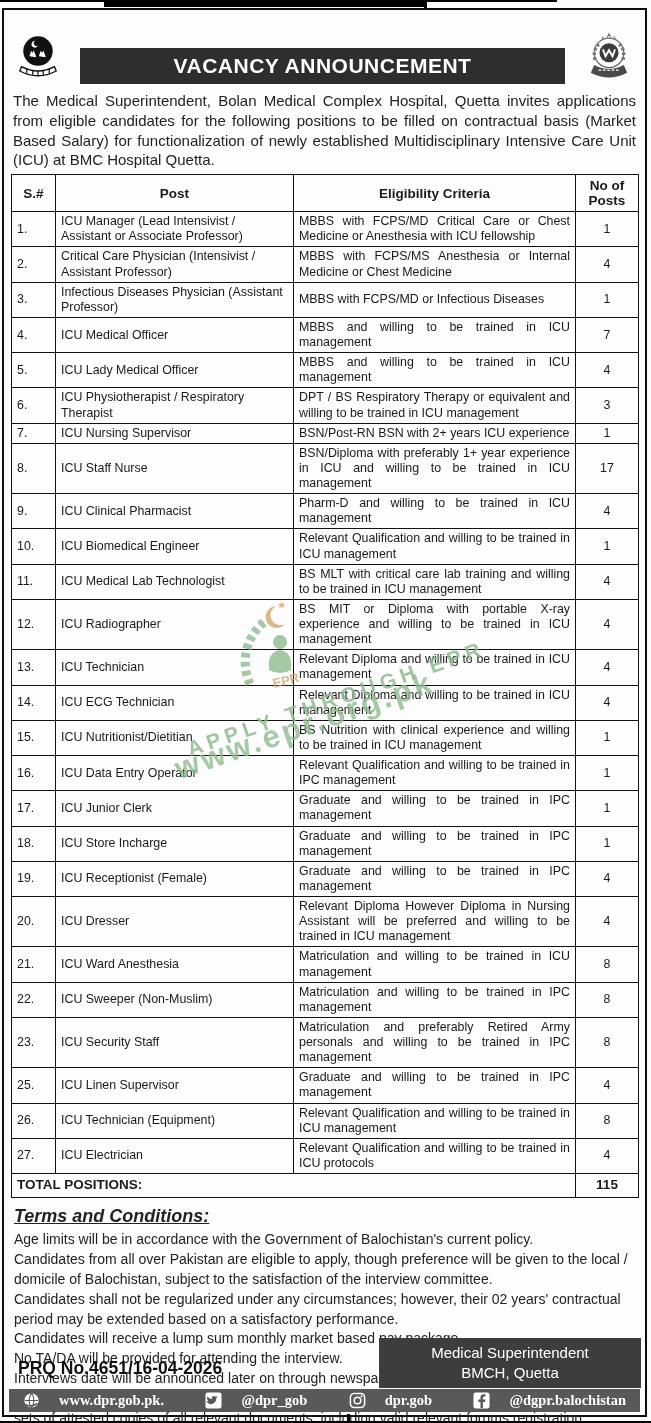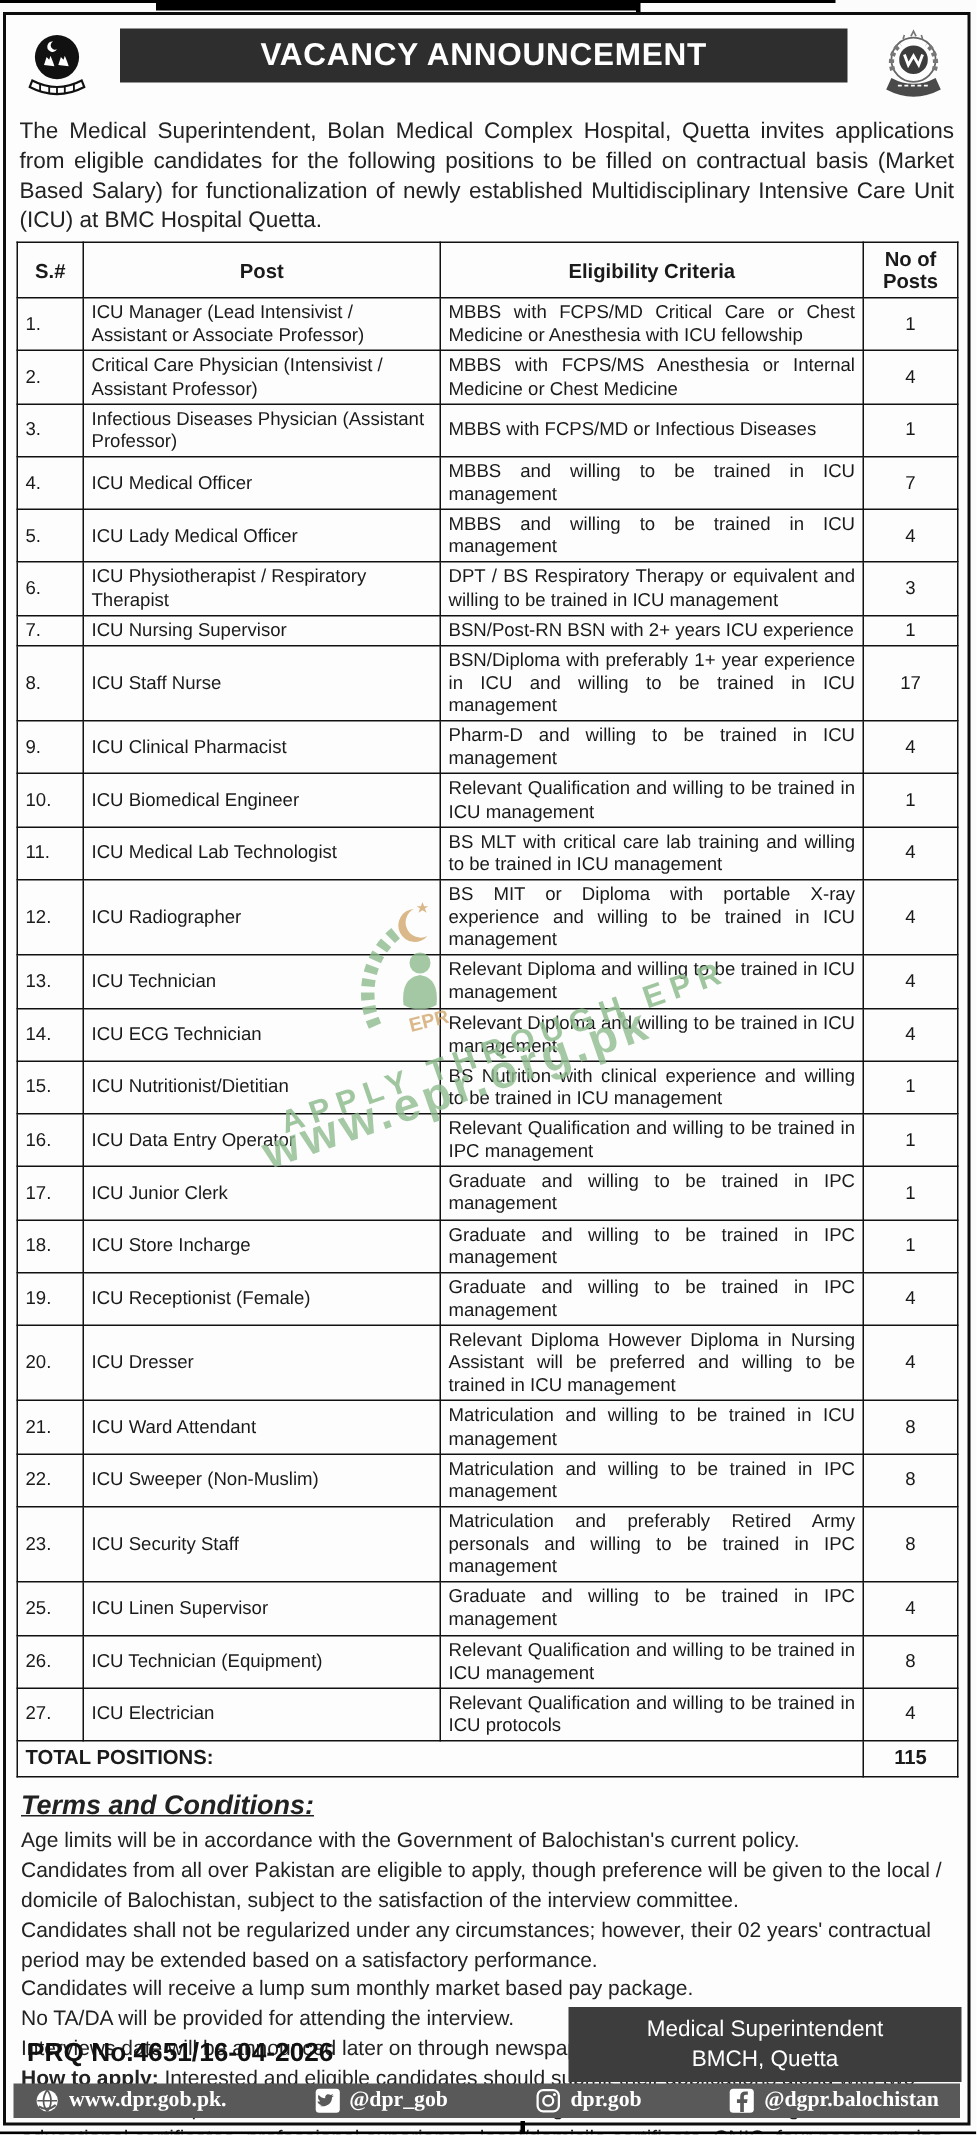--- a/index.html
+++ b/index.html
@@ -8,21 +8,21 @@
 
   
   .crop-top-line{position:absolute;top:0;left:0;width:557px;height:2px;background:#000;}
   .crop-top-bar{position:absolute;top:0;left:104px;width:320px;height:7px;background:#000;}
   .crop-top-tick{position:absolute;top:0;left:424px;width:3px;height:12px;background:#000;}
   .crop-bottom-line{position:absolute;bottom:0;left:0;width:651px;height:2px;background:#000;}
   .crop-bottom-tick{position:absolute;bottom:0;left:347px;width:3px;height:9px;background:#000;}
 
   .ad{position:absolute;top:8px;left:2px;width:641px;height:1405px;border:2px solid #0d0d0d;background:#fdfdfd;}
 
-  .ad-header{display:flex;align-items:flex-start;padding:9px 8px 2px 8px;}
+  .ad-header{display:flex;align-items:flex-end;padding:22px 8px 2px 8px;}
   .title-bar{flex:1;margin:0 16px;background:#2e2e2e;color:#fff;text-align:center;
              font-weight:bold;font-size:21px;letter-spacing:.5px;padding:6px 0;}
   .logo{flex:0 0 auto;}
 
   .intro{margin:5px 9px 4px 9px;font-size:15px;line-height:1.32;text-align:justify;color:#222;}
 
   table.vtable{border-collapse:collapse;margin:1px 7px 0 7px;width:627px;table-layout:fixed;}
   table.vtable th,table.vtable td{border:1.4px solid #111;padding:2px 5px;vertical-align:middle;}
   table.vtable th{font-size:13.5px;font-weight:bold;text-align:center;padding:3px 2px;}
   table.vtable td{font-size:12.4px;line-height:1.22;}
@@ -36,21 +36,21 @@
   .terms{margin:6px 10px 0 10px;font-size:14px;line-height:1.42;color:#222;}
   .terms-heading{font-weight:bold;font-style:italic;text-decoration:underline;font-size:18px;margin-bottom:1px;}
   .terms p{margin:0;text-align:left;}
 
   .prq{position:absolute;left:14px;bottom:36px;font-weight:bold;font-size:17.5px;color:#111;}
   .ms-box{position:absolute;right:4px;bottom:27px;width:262px;background:#3d3d3d;color:#fff;
           text-align:center;font-weight:normal;font-size:15px;line-height:1.35;padding:5px 0;}
   .social-bar{position:absolute;left:5px;right:5px;bottom:3px;height:23px;background:#595959;color:#fff;
               display:flex;align-items:center;justify-content:space-between;padding:0 14px;
               font-family:"Liberation Serif",serif;font-weight:bold;font-size:14.5px;}
-  .social-item{display:flex;align-items:center;gap:6px;}
+  .social-item{display:flex;align-items:center;gap:19px;}
 
   
   .watermark{position:absolute;inset:0;pointer-events:none;}
   .wm-apply{position:absolute;left:188px;top:738px;font-weight:bold;font-size:21px;letter-spacing:5px;
             color:rgba(143,188,143,.85);transform:rotate(-19deg);transform-origin:left center;white-space:nowrap;}
   .wm-www{position:absolute;left:176px;top:752px;font-weight:bold;font-size:31px;letter-spacing:3px;
           color:rgba(143,188,143,.8);transform:rotate(-19deg);transform-origin:left center;white-space:nowrap;}
   .wm-emblem{position:absolute;left:236px;top:592px;opacity:.8;}
 </style>
 </head>
@@ -221,21 +221,21 @@
             <td class="posts">4</td>
           </tr>
           <tr>
             <td class="sn">20.</td>
             <td class="post">ICU Dresser</td>
             <td class="criteria">Relevant Diploma However Diploma in Nursing Assistant will be preferred and willing to be trained in ICU management</td>
             <td class="posts">4</td>
           </tr>
           <tr>
             <td class="sn">21.</td>
-            <td class="post">ICU Ward Attendant</td>
+            <td class="post">ICU Ward Anesthesia</td>
             <td class="criteria">Matriculation and willing to be trained in ICU management</td>
             <td class="posts">8</td>
           </tr>
           <tr>
             <td class="sn">22.</td>
             <td class="post">ICU Sweeper (Non-Muslim)</td>
             <td class="criteria">Matriculation and willing to be trained in IPC management</td>
             <td class="posts">8</td>
           </tr>
           <tr>

